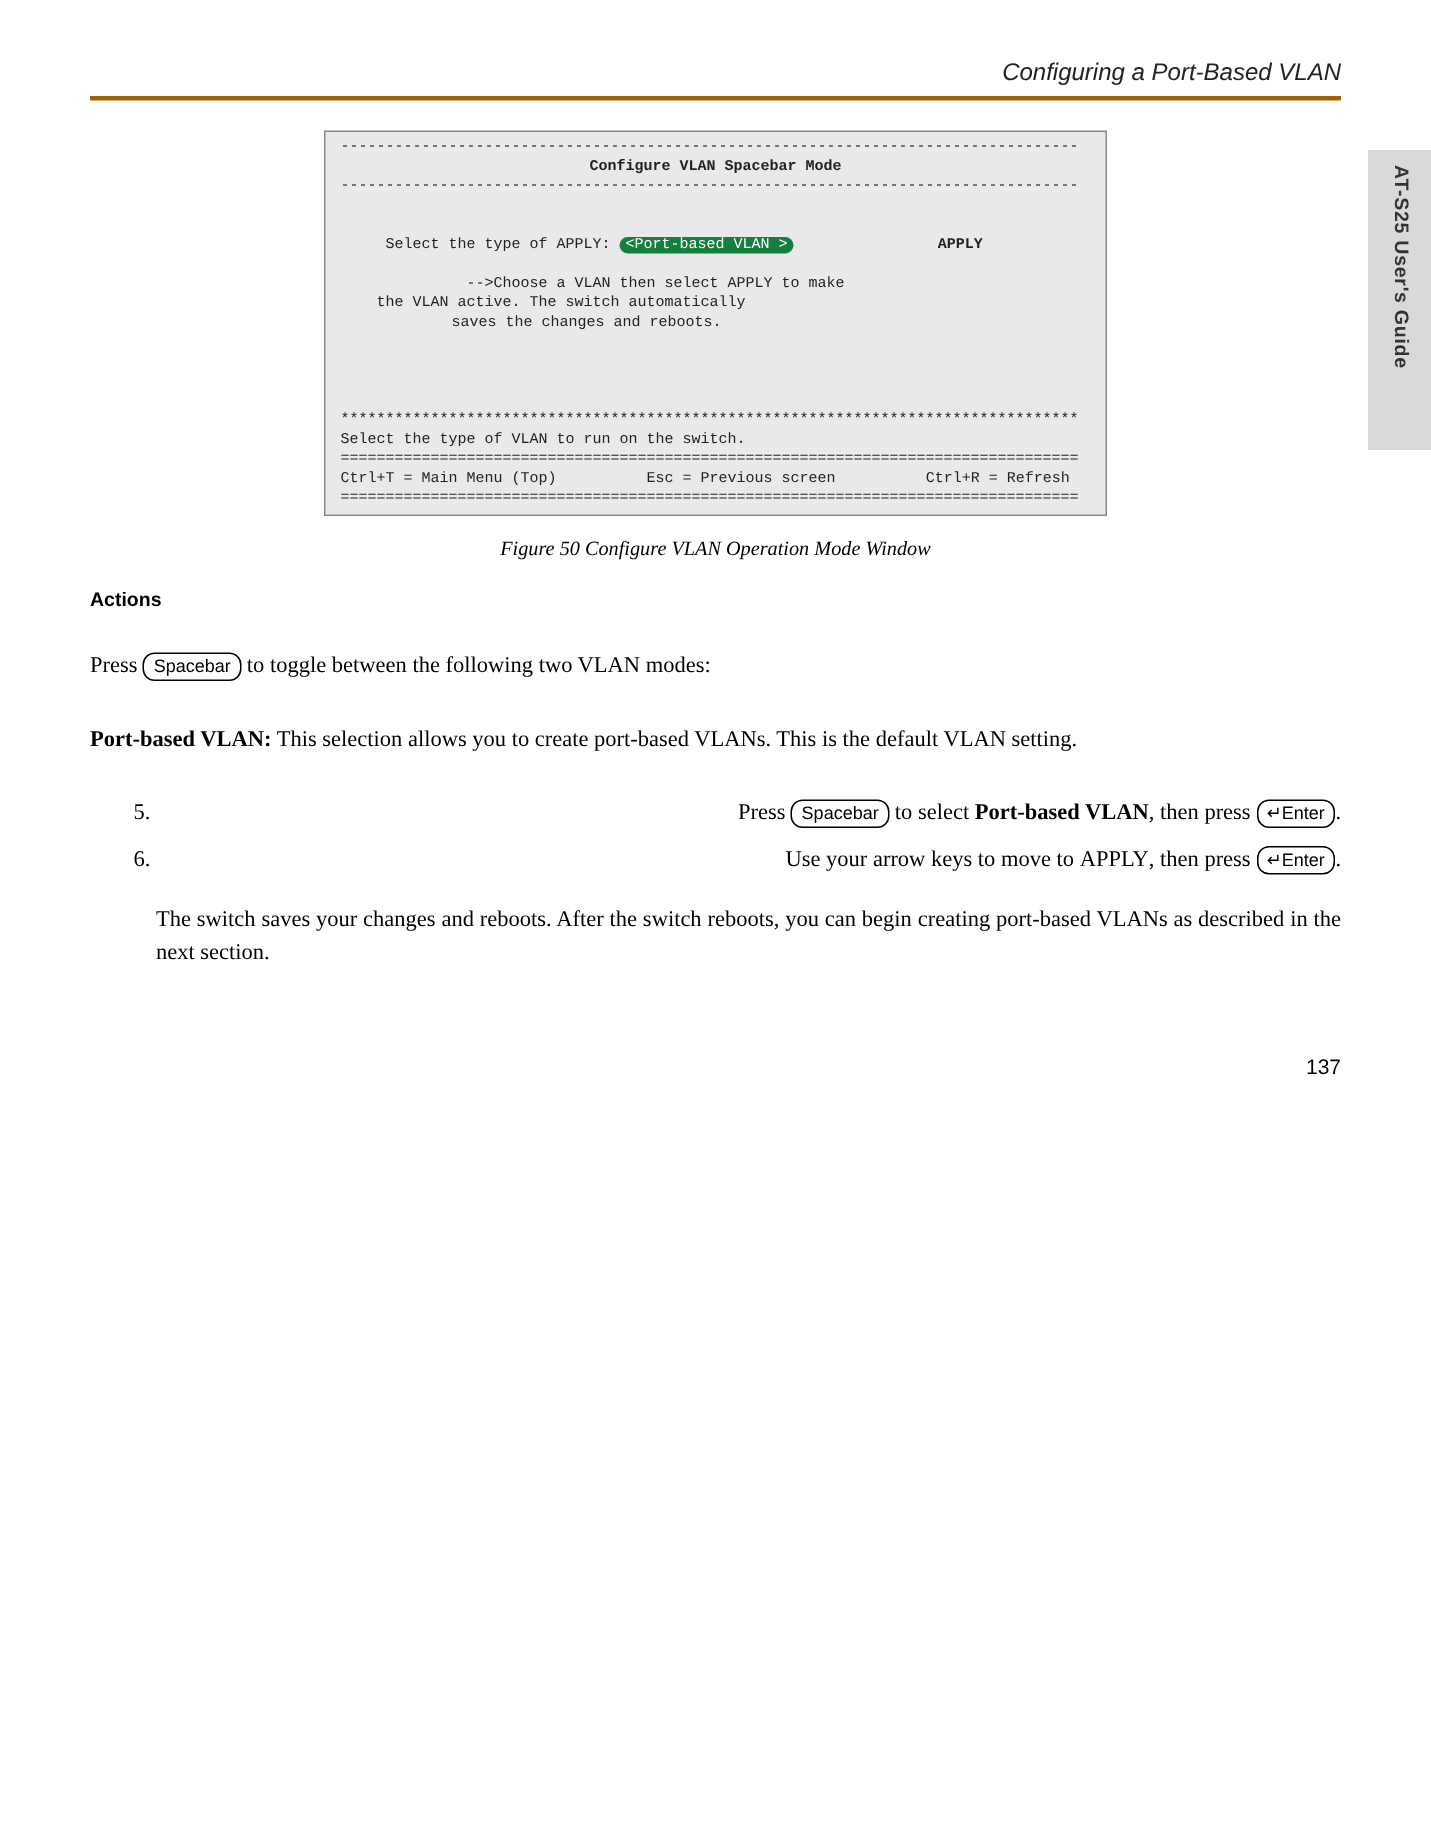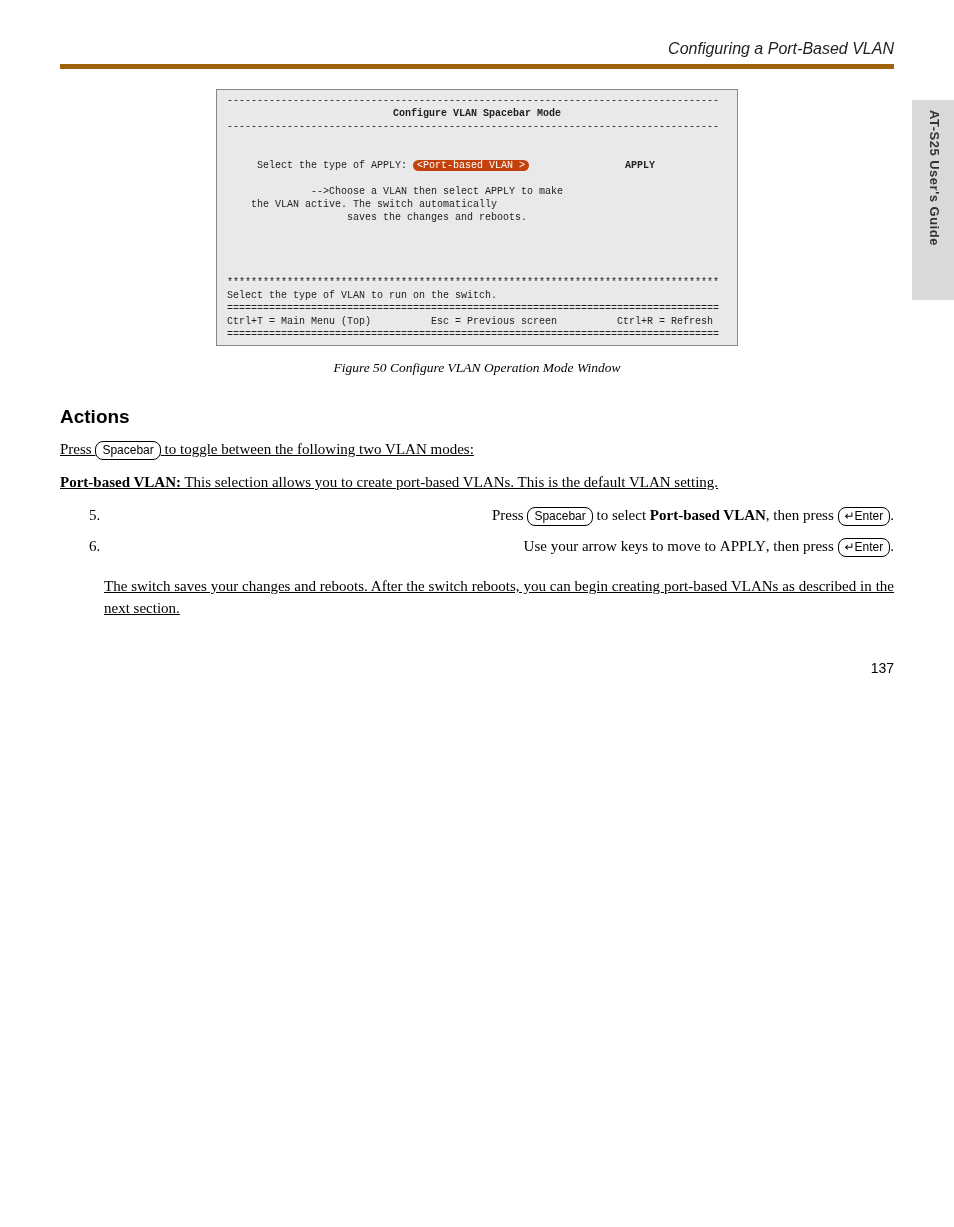--- a/index.html
+++ b/index.html
@@ -8,21 +8,21 @@
     background: #fff;
     font-family: "Times New Roman", Times, serif;
     color: #000;
     width: 954px;
   }
   .page {
     padding: 40px 60px 60px 60px;
     box-sizing: border-box;
   }
   .header-row {
-    border-bottom: 5px solid #a16207;
+    border-bottom: 3px solid #a16207;
     padding-bottom: 6px;
     margin-bottom: 20px;
   }
   .header-right {
     text-align: right;
     font-style: italic;
     font-family: Arial, Helvetica, sans-serif;
     font-size: 16px;
     color: #222;
   }
@@ -43,22 +43,22 @@
     white-space: nowrap;
     font-family: Arial, Helvetica, sans-serif;
     font-weight: bold;
     font-size: 13px;
     letter-spacing: 0.5px;
     color: #333;
   }
   h2.section-title {
     font-family: Arial, Helvetica, sans-serif;
     font-weight: bold;
-    font-size: 19px;
-    margin-top: 30px;
+    font-size: 13px;
+    margin-top: 18px;
     margin-bottom: 10px;
   }
   .figure-wrap {
     text-align: center;
     margin: 20px 0 10px 0;
   }
   .terminal {
     display: inline-block;
     border: 1px solid #888;
     background: #e9e9e9;
@@ -71,37 +71,36 @@
     color: #222;
     filter: blur(0.3px);
   }
   .terminal .dashline {
     white-space: pre;
     overflow: hidden;
   }
   .terminal .tcenter { text-align: center; font-weight: bold; }
   .terminal .row { padding: 0 10px; white-space: pre; }
   .terminal .highlight {
-    background: #c2410c;
+    background: #15803d;
     color: #fff;
     padding: 0 4px;
     border-radius: 6px;
   }
   .figure-caption {
     font-style: italic;
     font-family: "Times New Roman", serif;
     font-size: 13.5px;
     margin-top: 14px;
   }
   p.body {
     font-size: 15px;
     line-height: 1.45;
-    margin: 11px 0;
+    margin: 27px 0;
     text-align: justify;
-    text-decoration: underline;
   }
   p.body.indent-first { margin-top: 18px; }
   ol.steps {
     font-size: 15px;
     line-height: 1.45;
     padding-left: 44px;
     margin-top: 10px;
   }
   ol.steps li { margin-bottom: 10px; text-align: right; }
   .keycap {
@@ -115,21 +114,21 @@
     vertical-align: baseline;
     background: #fff;
   }
   .keycap .arrow { font-size: 12px; }
   .bold { font-weight: bold; }
   .sc { font-variant: small-caps; }
   .pagenum {
     text-align: right;
     font-family: Arial, sans-serif;
     font-size: 14px;
-    margin-top: 40px;
+    margin-top: 56px;
   }
 </style>
 </head>
 <body>
 
 <div class="side-tab">
   <div class="side-tab-text">AT-S25 User's Guide</div>
 </div>
 
 <div class="page">
@@ -142,21 +141,21 @@
     <div class="terminal">
       <div class="row dashline">----------------------------------------------------------------------------------</div>
       <div class="tcenter">Configure VLAN Spacebar Mode</div>
       <div class="row dashline">----------------------------------------------------------------------------------</div>
       <div class="row">&nbsp;</div>
       <div class="row">&nbsp;</div>
       <div class="row">     <span>Select the type of APPLY:</span> <span class="highlight">&lt;Port-based VLAN &gt;</span>                <span class="bold">APPLY</span></div>
       <div class="row">&nbsp;</div>
       <div class="row" style="padding-left:94px;">--&gt;Choose a VLAN then select APPLY to make</div>
       <div class="row" style="">    the VLAN active. The switch automatically</div>
-      <div class="row" style="padding-left:78px;margin-left:28px;">    saves the changes and reboots.</div>
+      <div class="row" style="padding-left:60px;">    saves the changes and reboots.</div>
       <div class="row">&nbsp;</div>
       <div class="row">&nbsp;</div>
       <div class="row">&nbsp;</div>
       <div class="row">&nbsp;</div>
       <div class="row dashline">**********************************************************************************</div>
       <div class="row">Select the type of VLAN to run on the switch.</div>
       <div class="row dashline">==================================================================================</div>
       <div class="row"><span>Ctrl+T = Main Menu (Top)</span>          <span>Esc = Previous screen</span>          <span>Ctrl+R = Refresh</span></div>
       <div class="row dashline">==================================================================================</div>
     </div>

